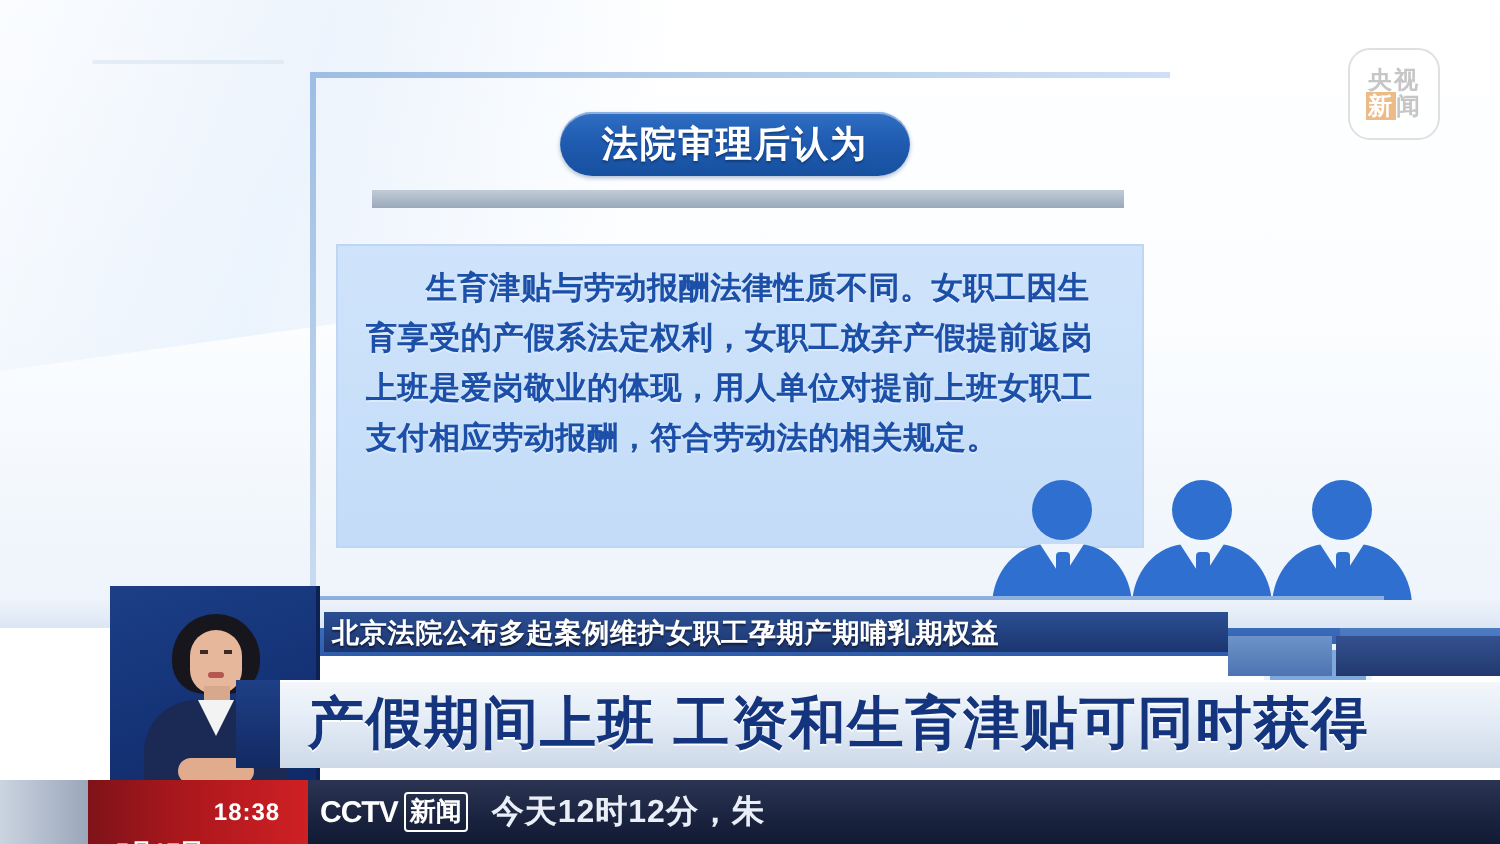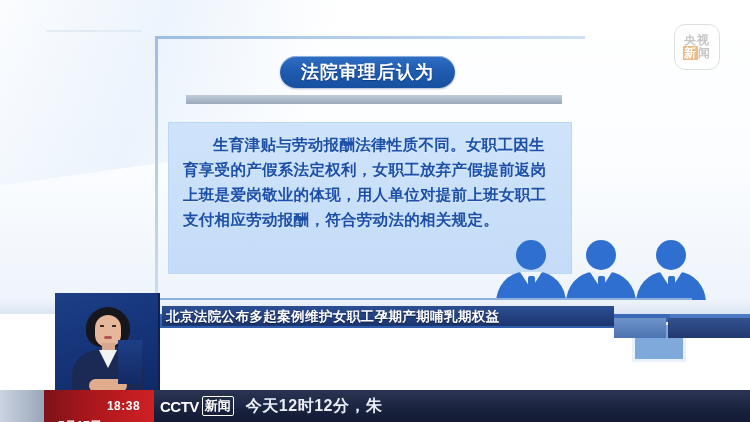--- a/index.html
+++ b/index.html
@@ -298,20 +298,23 @@
     <div class="anchor-hands"></div>
   </div>
 
   <div class="subhead">
     <span>北京法院公布多起案例维护女职工孕期产期哺乳期权益</span>
   </div>
   <div class="subhead-tail"></div>
   <div class="subhead-tail2"></div>
 
   <div class="headline-leftcap"></div>
+  <div class="headline">
+    <span>产假期间上班 工资和生育津贴可同时获得</span>
+  </div>
 
   <div class="ticker">
     <div class="ticker-pad"></div>
     <div class="clock">
       <span class="date">5月17日</span>
       <span class="time">18:38</span>
     </div>
     <div class="ticker-text">
       <span class="cctv-news">
         <span class="cc">CCTV</span>

